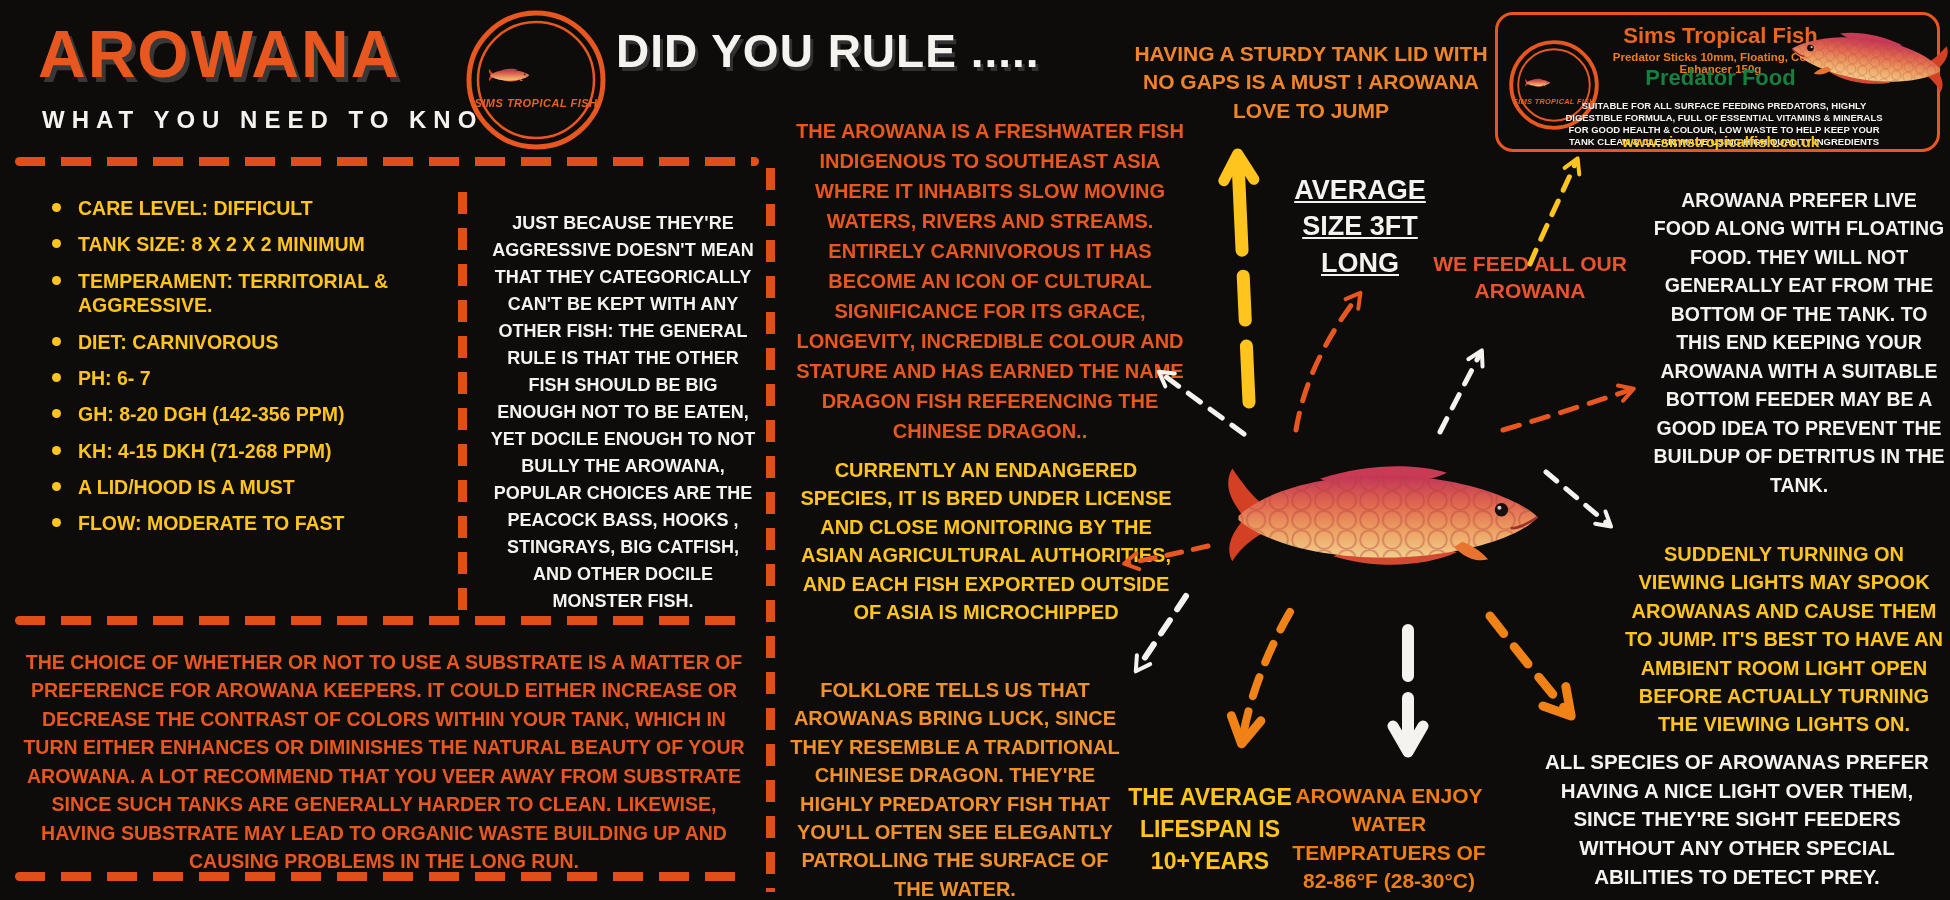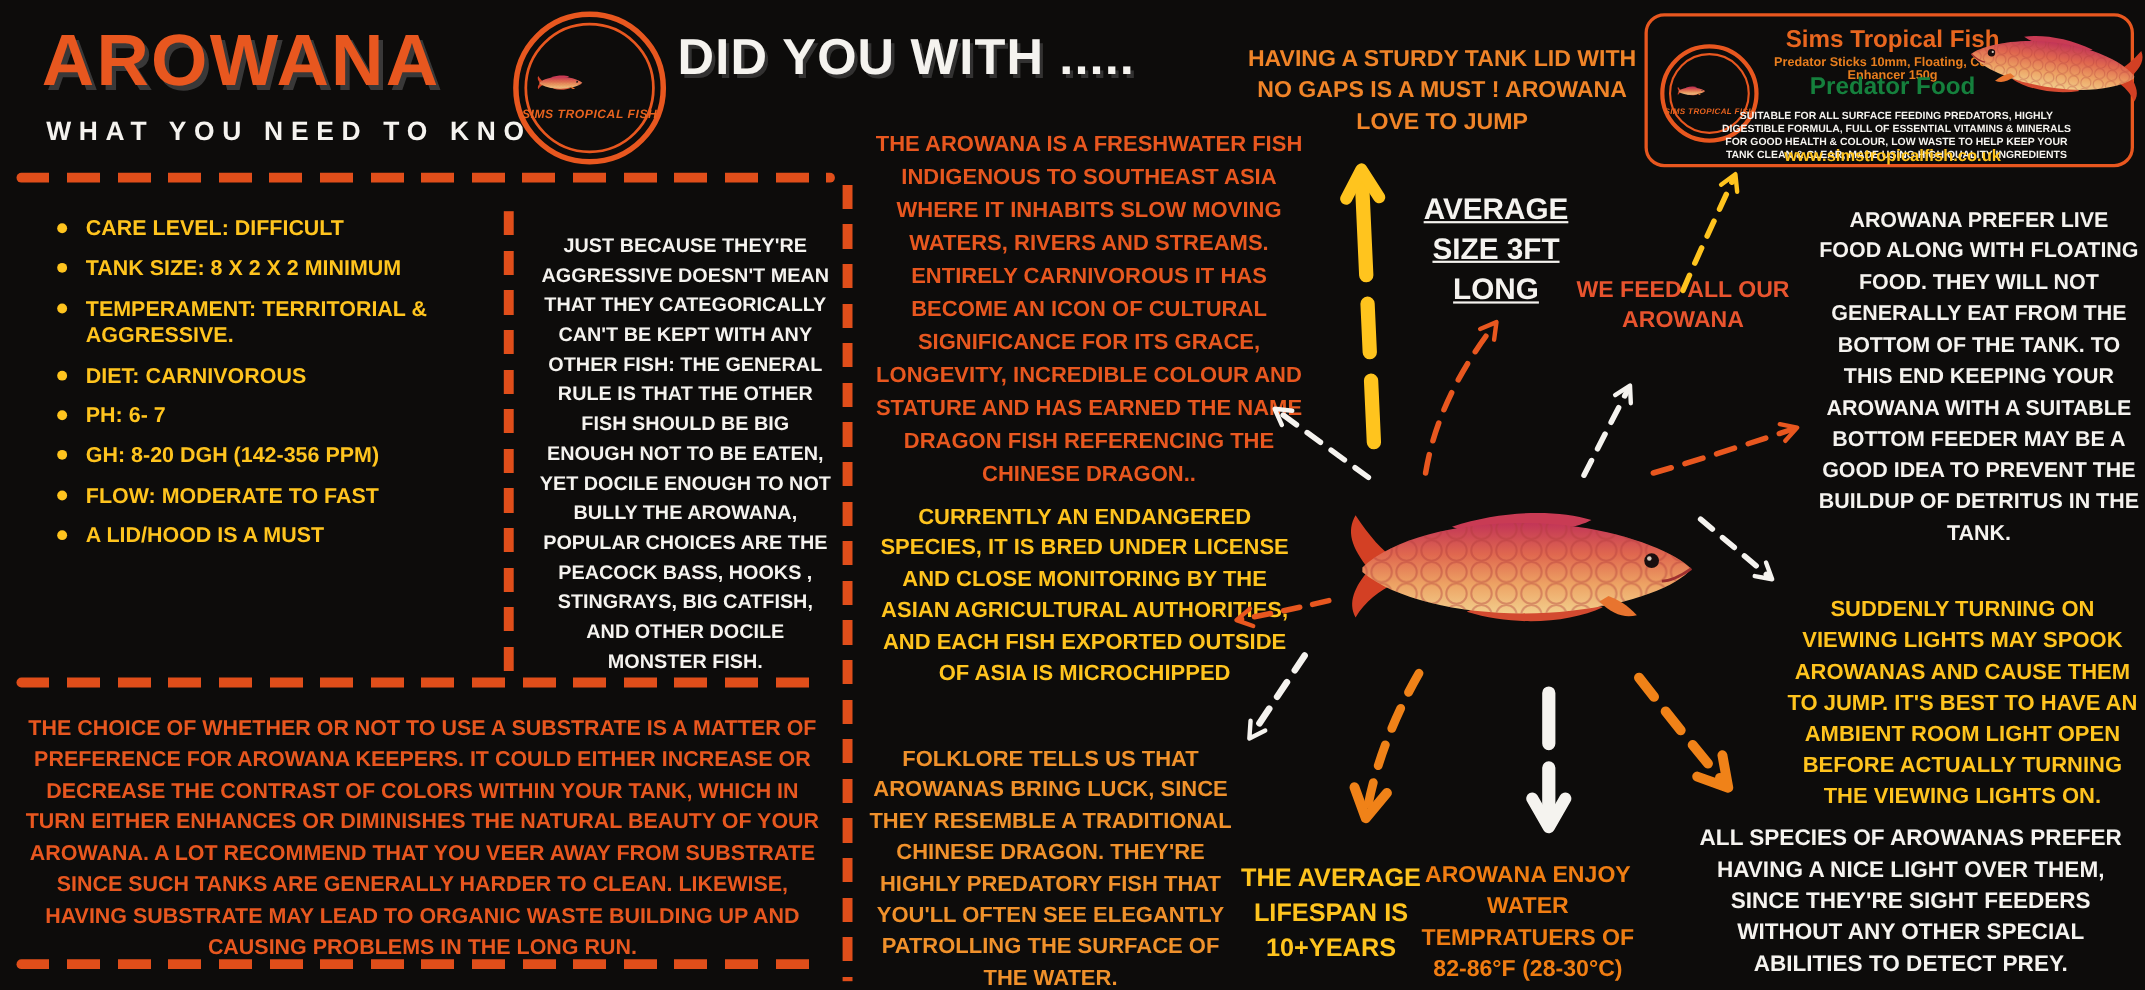--- a/index.html
+++ b/index.html
@@ -95,21 +95,21 @@
       <path d="M225,92 C236,103 247,107 258,104 C250,95 241,90 233,87 Z" fill="#E8742F"></path>
       <path d="M306,63 C296,70 287,74 280,74" fill="none" stroke="#9E2F2F" stroke-width="2.5"></path>
       <circle cx="271" cy="56" r="6.5" fill="#1A0F0F"></circle>
       <circle cx="269" cy="54" r="2" fill="#F5E7D9" opacity="0.85"></circle>
     </symbol>
   </defs>
 </svg>
 
 <div class="abs title">AROWANA</div>
 <div class="abs subtitle">WHAT YOU NEED TO KNOW</div>
-<div class="abs didyouknow">DID YOU WITH .....</div>
+<div class="abs didyouknow">DID YOU RULE .....</div>
 
 <div class="abs logo-main">
   <svg viewBox="0 0 144 144" width="144" height="144">
     <circle cx="72" cy="72" r="67" fill="#0d0c0b" stroke="#E8571F" stroke-width="5"></circle>
     <circle cx="72" cy="72" r="58" fill="none" stroke="#E8571F" stroke-width="2.5"></circle>
     <g transform="translate(24,46) scale(0.30)">
       <use href="#fish"></use>
     </g>
     <text x="72" y="99" text-anchor="middle" class="logo-text" font-size="11" fill="#E8631F">SIMS TROPICAL FISH</text>
   </svg>
@@ -121,22 +121,23 @@
 <div class="abs vdash vd1"></div>
 <div class="abs vdash vd2"></div>
 
 <ul class="abs stats">
   <li>CARE LEVEL: DIFFICULT</li>
   <li>TANK SIZE: 8 X 2 X 2 MINIMUM</li>
   <li>TEMPERAMENT: TERRITORIAL &amp; AGGRESSIVE.</li>
   <li>DIET: CARNIVOROUS</li>
   <li>PH: 6- 7</li>
   <li>GH: 8-20 DGH (142-356 PPM)</li>
+  <li>KH: 4-15 DKH (71-268 PPM)</li>
+  <li>A LID/HOOD IS A MUST</li>
   <li>FLOW: MODERATE TO FAST</li>
-  <li>A LID/HOOD IS A MUST</li>
 </ul>
 
 <div class="abs ctr tankmates">JUST BECAUSE THEY'RE AGGRESSIVE DOESN'T MEAN THAT THEY CATEGORICALLY CAN'T BE KEPT WITH ANY OTHER FISH: THE GENERAL RULE IS THAT THE OTHER FISH SHOULD BE BIG ENOUGH NOT TO BE EATEN, YET DOCILE ENOUGH TO NOT BULLY THE AROWANA, POPULAR CHOICES ARE THE PEACOCK BASS,  HOOKS , STINGRAYS, BIG CATFISH, AND OTHER DOCILE MONSTER FISH.</div>
 <div class="abs ctr substrate">THE CHOICE OF WHETHER OR NOT TO USE A SUBSTRATE IS A MATTER OF PREFERENCE FOR AROWANA KEEPERS. IT COULD EITHER INCREASE OR DECREASE THE CONTRAST OF COLORS WITHIN YOUR TANK, WHICH IN TURN EITHER ENHANCES OR DIMINISHES THE NATURAL BEAUTY OF YOUR AROWANA. A LOT RECOMMEND THAT YOU VEER AWAY FROM SUBSTRATE SINCE SUCH TANKS ARE GENERALLY HARDER TO CLEAN. LIKEWISE, HAVING SUBSTRATE MAY LEAD TO ORGANIC WASTE BUILDING UP AND CAUSING PROBLEMS IN THE LONG RUN.</div>
 <div class="abs ctr origin">THE  AROWANA IS A FRESHWATER FISH INDIGENOUS TO SOUTHEAST ASIA WHERE IT INHABITS SLOW MOVING WATERS, RIVERS AND STREAMS. ENTIRELY CARNIVOROUS IT HAS BECOME AN ICON OF CULTURAL SIGNIFICANCE FOR ITS GRACE, LONGEVITY, INCREDIBLE COLOUR AND STATURE AND HAS EARNED THE NAME DRAGON FISH REFERENCING THE CHINESE DRAGON..</div>
 <div class="abs ctr endangered">CURRENTLY AN ENDANGERED SPECIES, IT IS BRED UNDER LICENSE AND CLOSE MONITORING BY THE ASIAN AGRICULTURAL AUTHORITIES, AND EACH FISH EXPORTED OUTSIDE OF ASIA IS MICROCHIPPED</div>
 <div class="abs ctr folklore">FOLKLORE TELLS US THAT AROWANAS BRING LUCK, SINCE THEY RESEMBLE A TRADITIONAL CHINESE DRAGON. THEY'RE HIGHLY PREDATORY FISH THAT YOU'LL OFTEN SEE ELEGANTLY PATROLLING THE SURFACE OF THE WATER.</div>
 
 <div class="abs ctr tanklid">HAVING A STURDY TANK LID WITH NO GAPS IS A MUST ! AROWANA LOVE TO JUMP</div>
 <div class="abs ctr avgsize">AVERAGE SIZE 3FT LONG</div>

